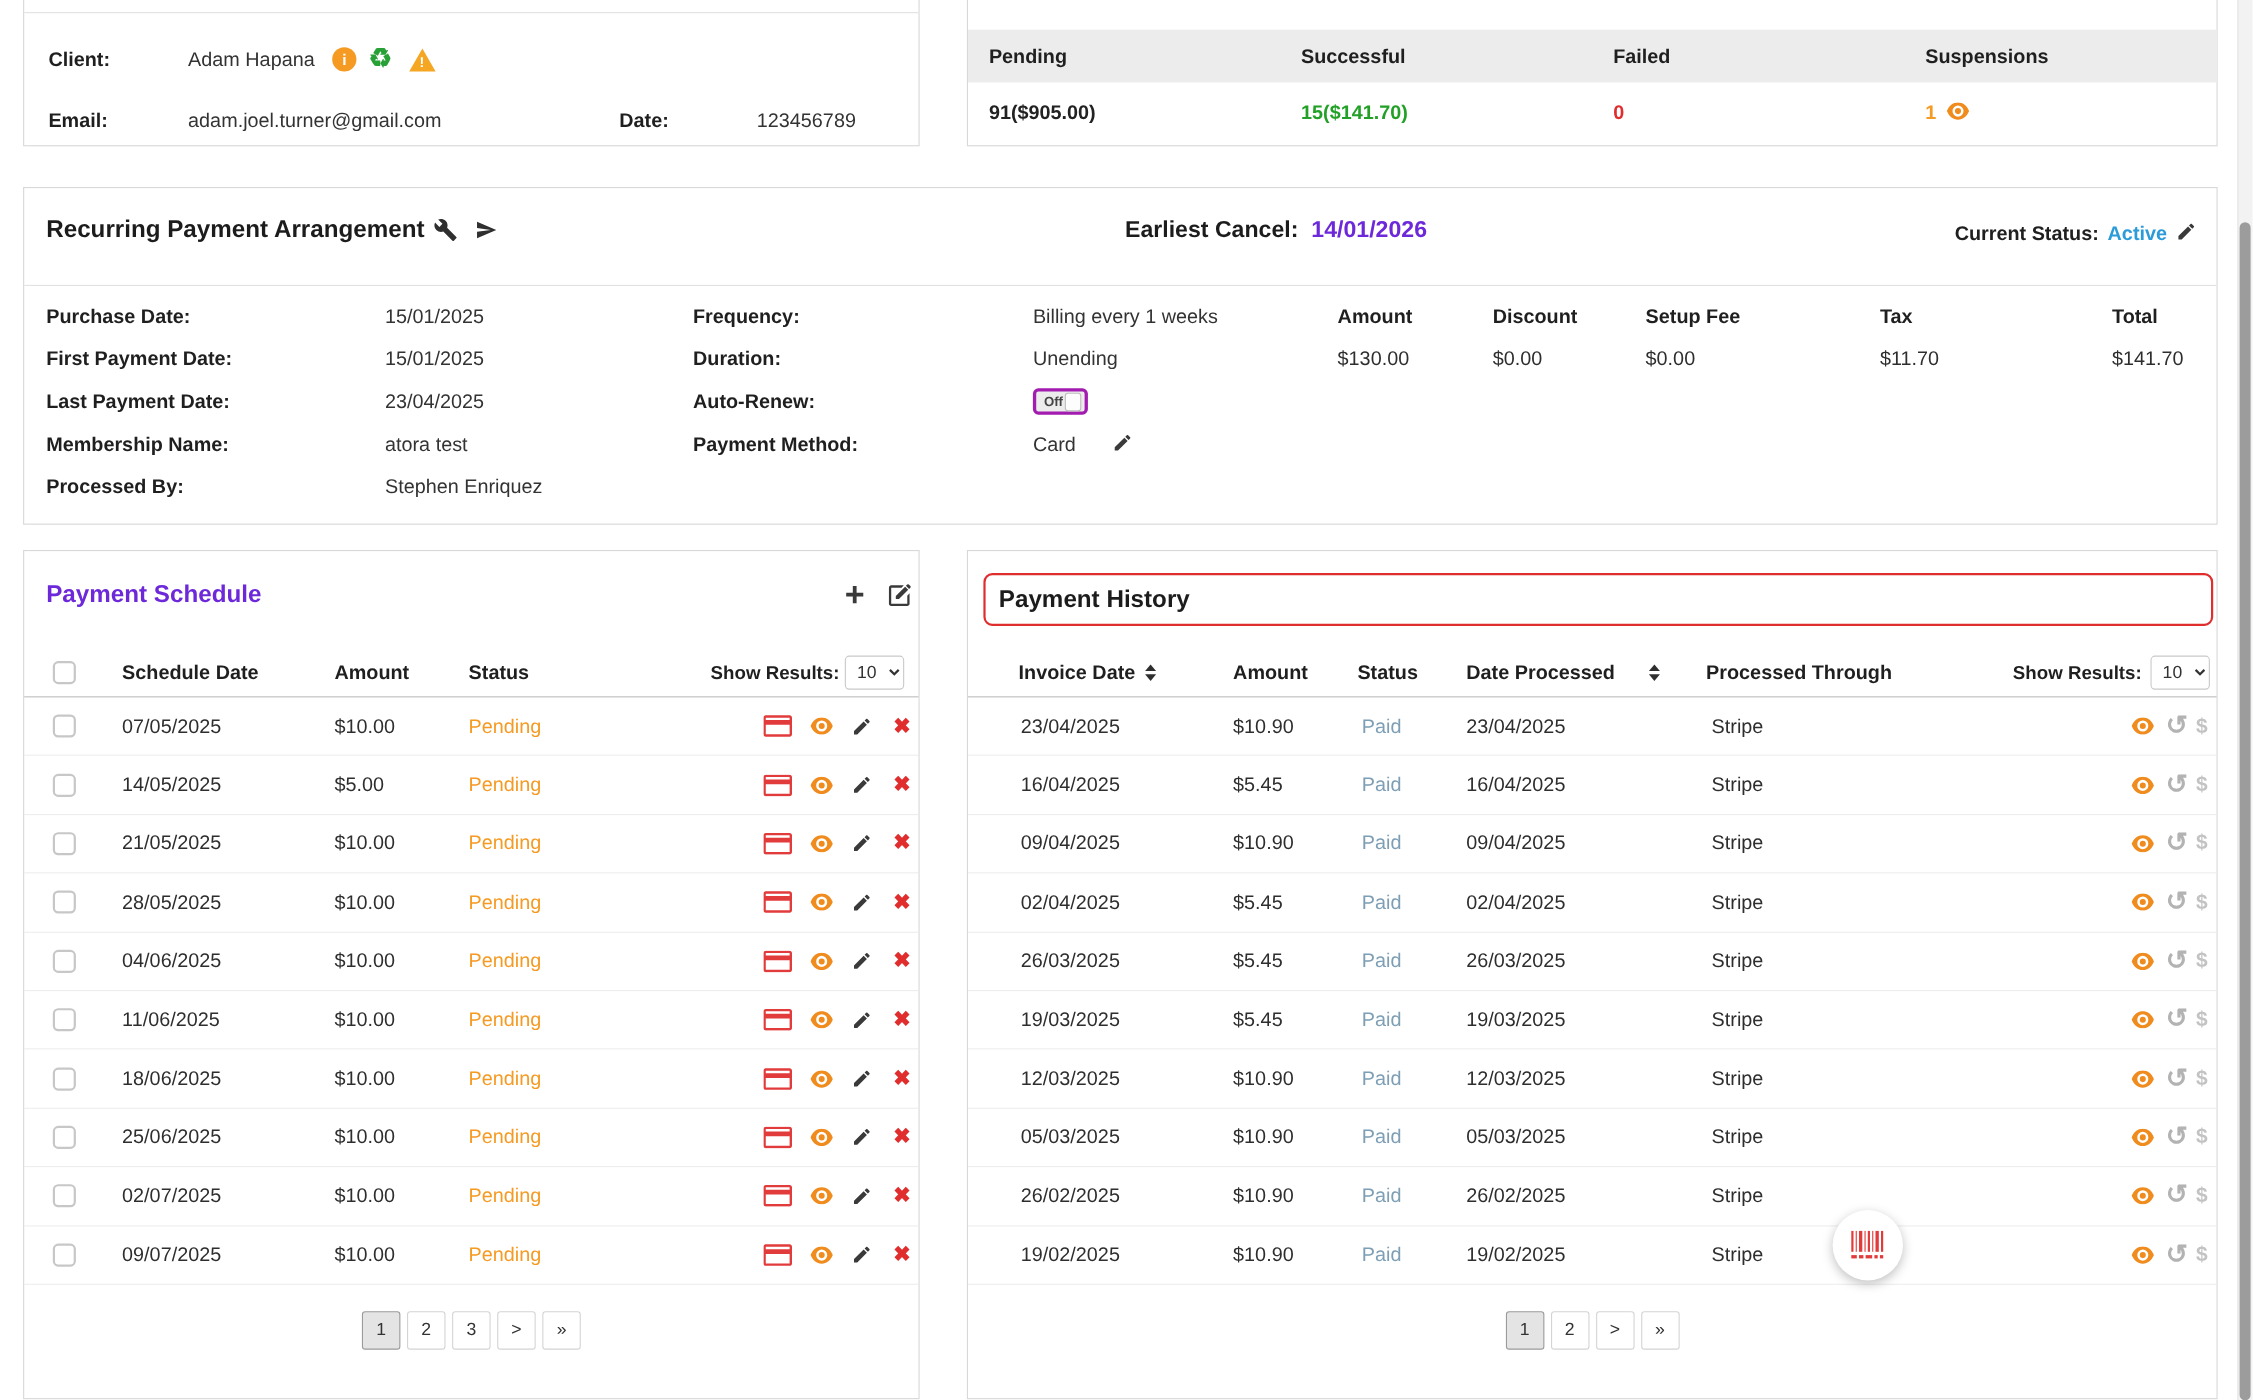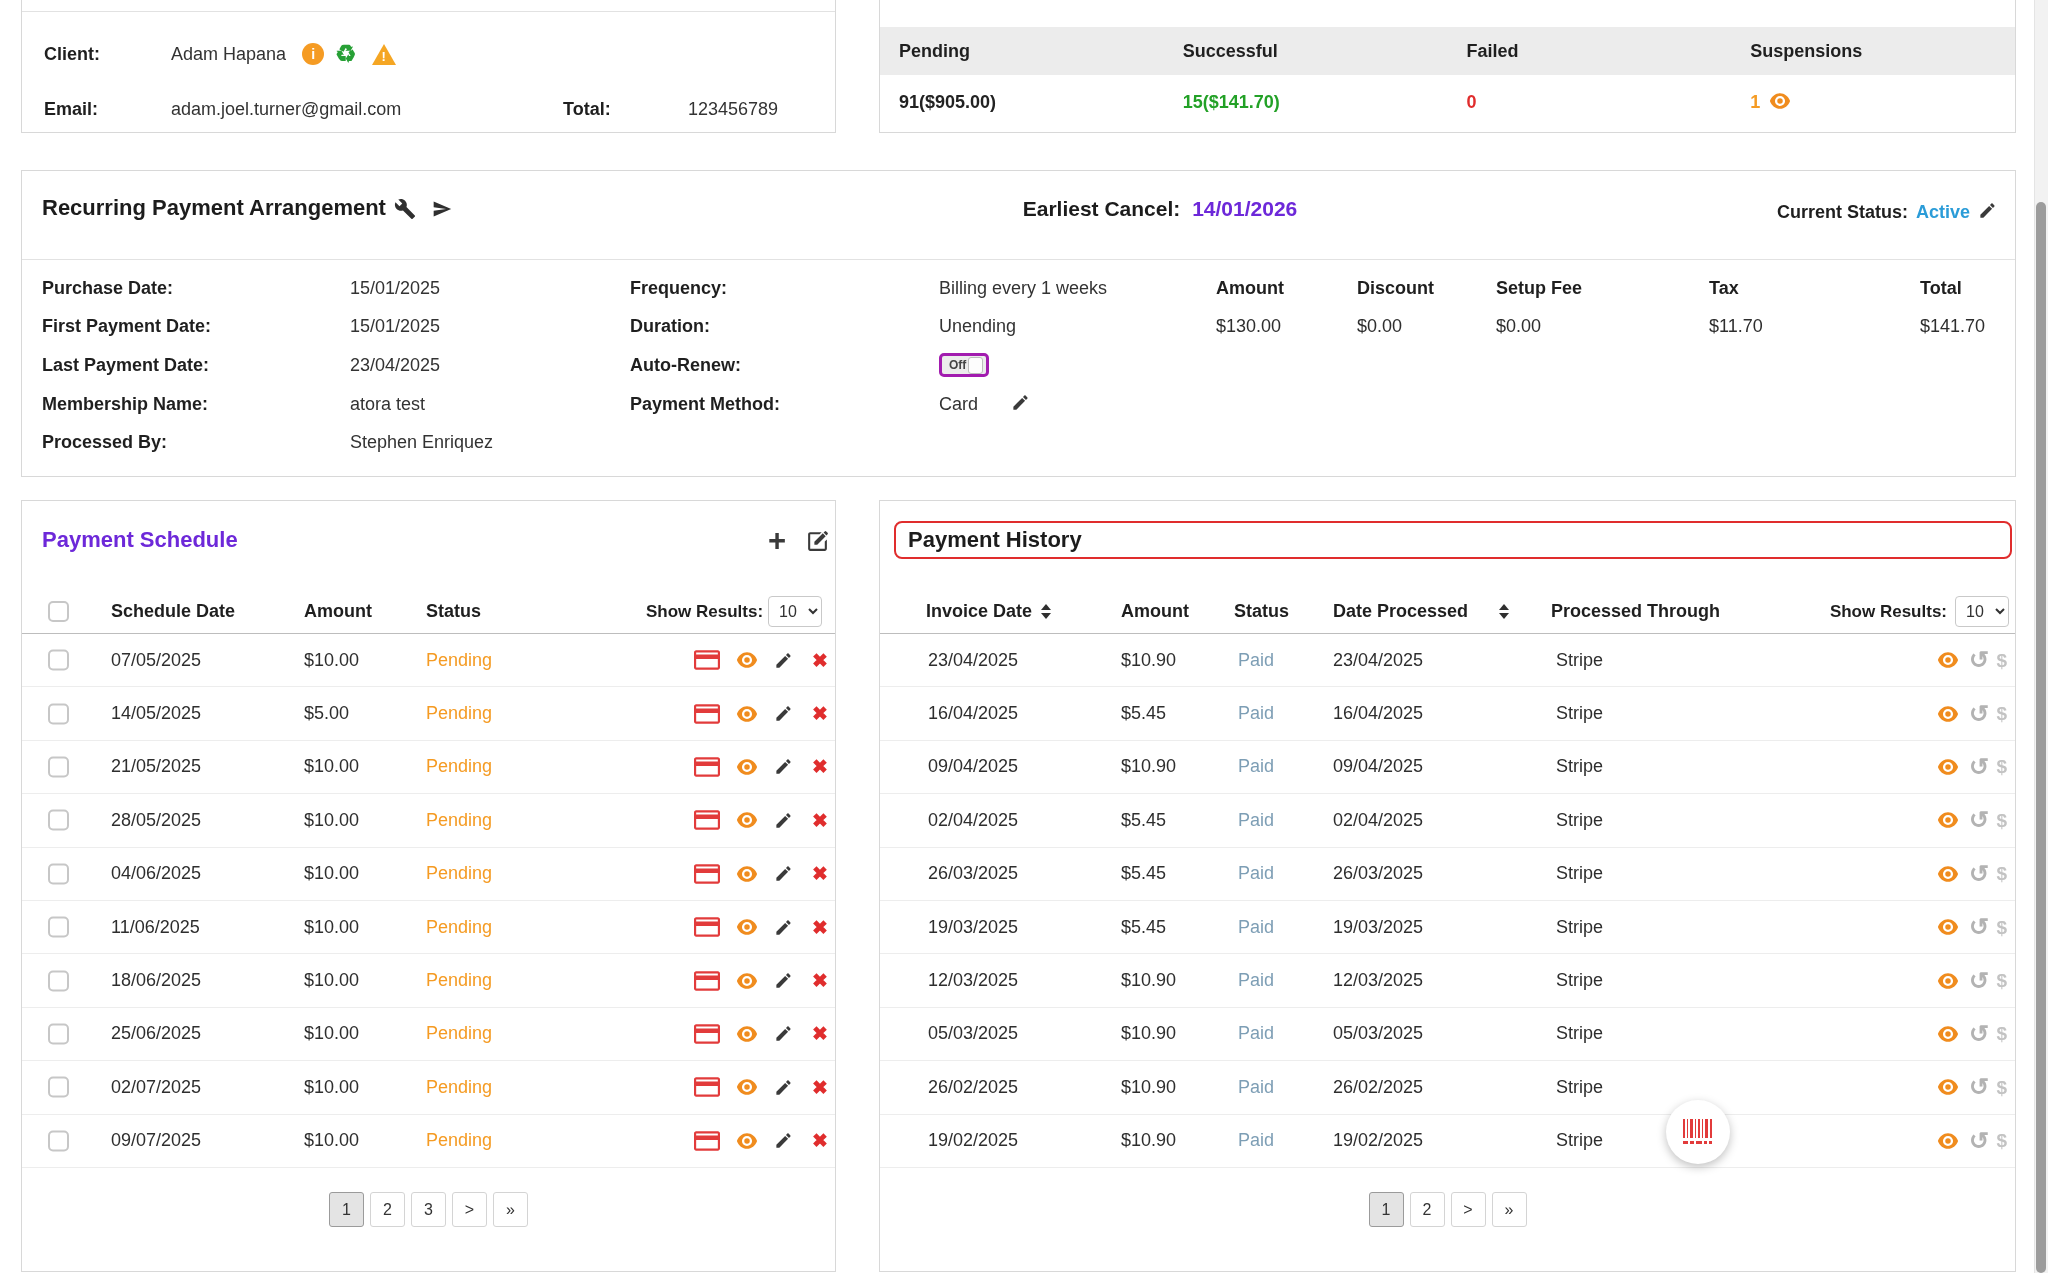--- a/index.html
+++ b/index.html
@@ -95,21 +95,21 @@
   .ic { cursor: pointer; line-height: 1; }
   .ic-card { left: 672px; } .ic-eye { left: 714px; } .ic-pen { left: 752px; } .ic-x { left: 790px; }
   .ic-x { color: #e02d2d; font-size: 19px; font-weight: bold; }
   .h-date { left: 48px; } .h-amount { left: 241px; } .h-status { left: 358px; }
   .h-dproc { left: 453px; } .h-gateway { left: 676px; }
   .h-eye { right: 56px; left: auto; } .h-refresh { right: 26px; left: auto; } .h-dollar { right: 8px; left: auto; }
   .h-refresh { color: #b3b3b3; font-size: 24px; font-weight: bold; }
   .h-dollar { color: #c3c3c3; font-size: 19px; font-weight: bold; }
   .hh-invoice { left: 46px; } .hh-amount { left: 241px; } .hh-status { left: 354px; }
   .hh-dproc { left: 453px; gap: 31px; } .hh-through { left: 671px; }
-  .hl-box { position: absolute; left: 14px; right: 3px; top: 20px; height: 38px; border: 2px solid #e02d2d;
+  .hl-box { position: absolute; left: 14px; right: 3px; top: 20px; height: 48px; border: 2px solid #e02d2d;
     border-radius: 8px; display: flex; align-items: center; padding-left: 12px; text-align: right; }
   .hl-box .t { font-size: 22px; font-weight: bold; color: #1c1c1c; }
   .pagination { position: absolute; top: 691px; left: 0; right: 0; display: flex; justify-content: center; gap: 6px; }
   .page-btn { min-width: 35px; height: 35px; border: 1px solid #d4d4d4; background: #fff; border-radius: 3px;
     font-size: 16px; color: #333; font-family: inherit; cursor: pointer; padding: 0 9px; }
   .page-btn.active { background: #e4e4e4; border-color: #9b9b9b; }
   .fab { position: absolute; left: 786px; top: 599px; width: 64px; height: 64px; border-radius: 50%;
     background: #fff; box-shadow: 0 3px 10px rgba(0,0,0,.25); display: flex; align-items: center; justify-content: center; cursor: pointer; z-index: 5; }
 
   
@@ -129,21 +129,21 @@
       <span class="info-icon">i</span>
       <span class="refund-icon">♻</span>
       <span class="warn-icon">
           <span class="warn-bang">!</span>
         </span>
     </div>
     <div class="crow crow-2">
       <span class="lbl">Email:</span>
       <span class="val">adam.joel.turner@gmail.com</span>
     </div>
-    <span class="phone-lbl lbl">Total:</span>
+    <span class="phone-lbl lbl">Date:</span>
     <span class="phone-val val">123456789</span>
   </section>
 
   <section class="card stats-card">
     <div class="stats-band">
       <span>Pending</span>
       <span>Successful</span>
       <span>Failed</span>
       <span>Suspensions</span>
     </div>

